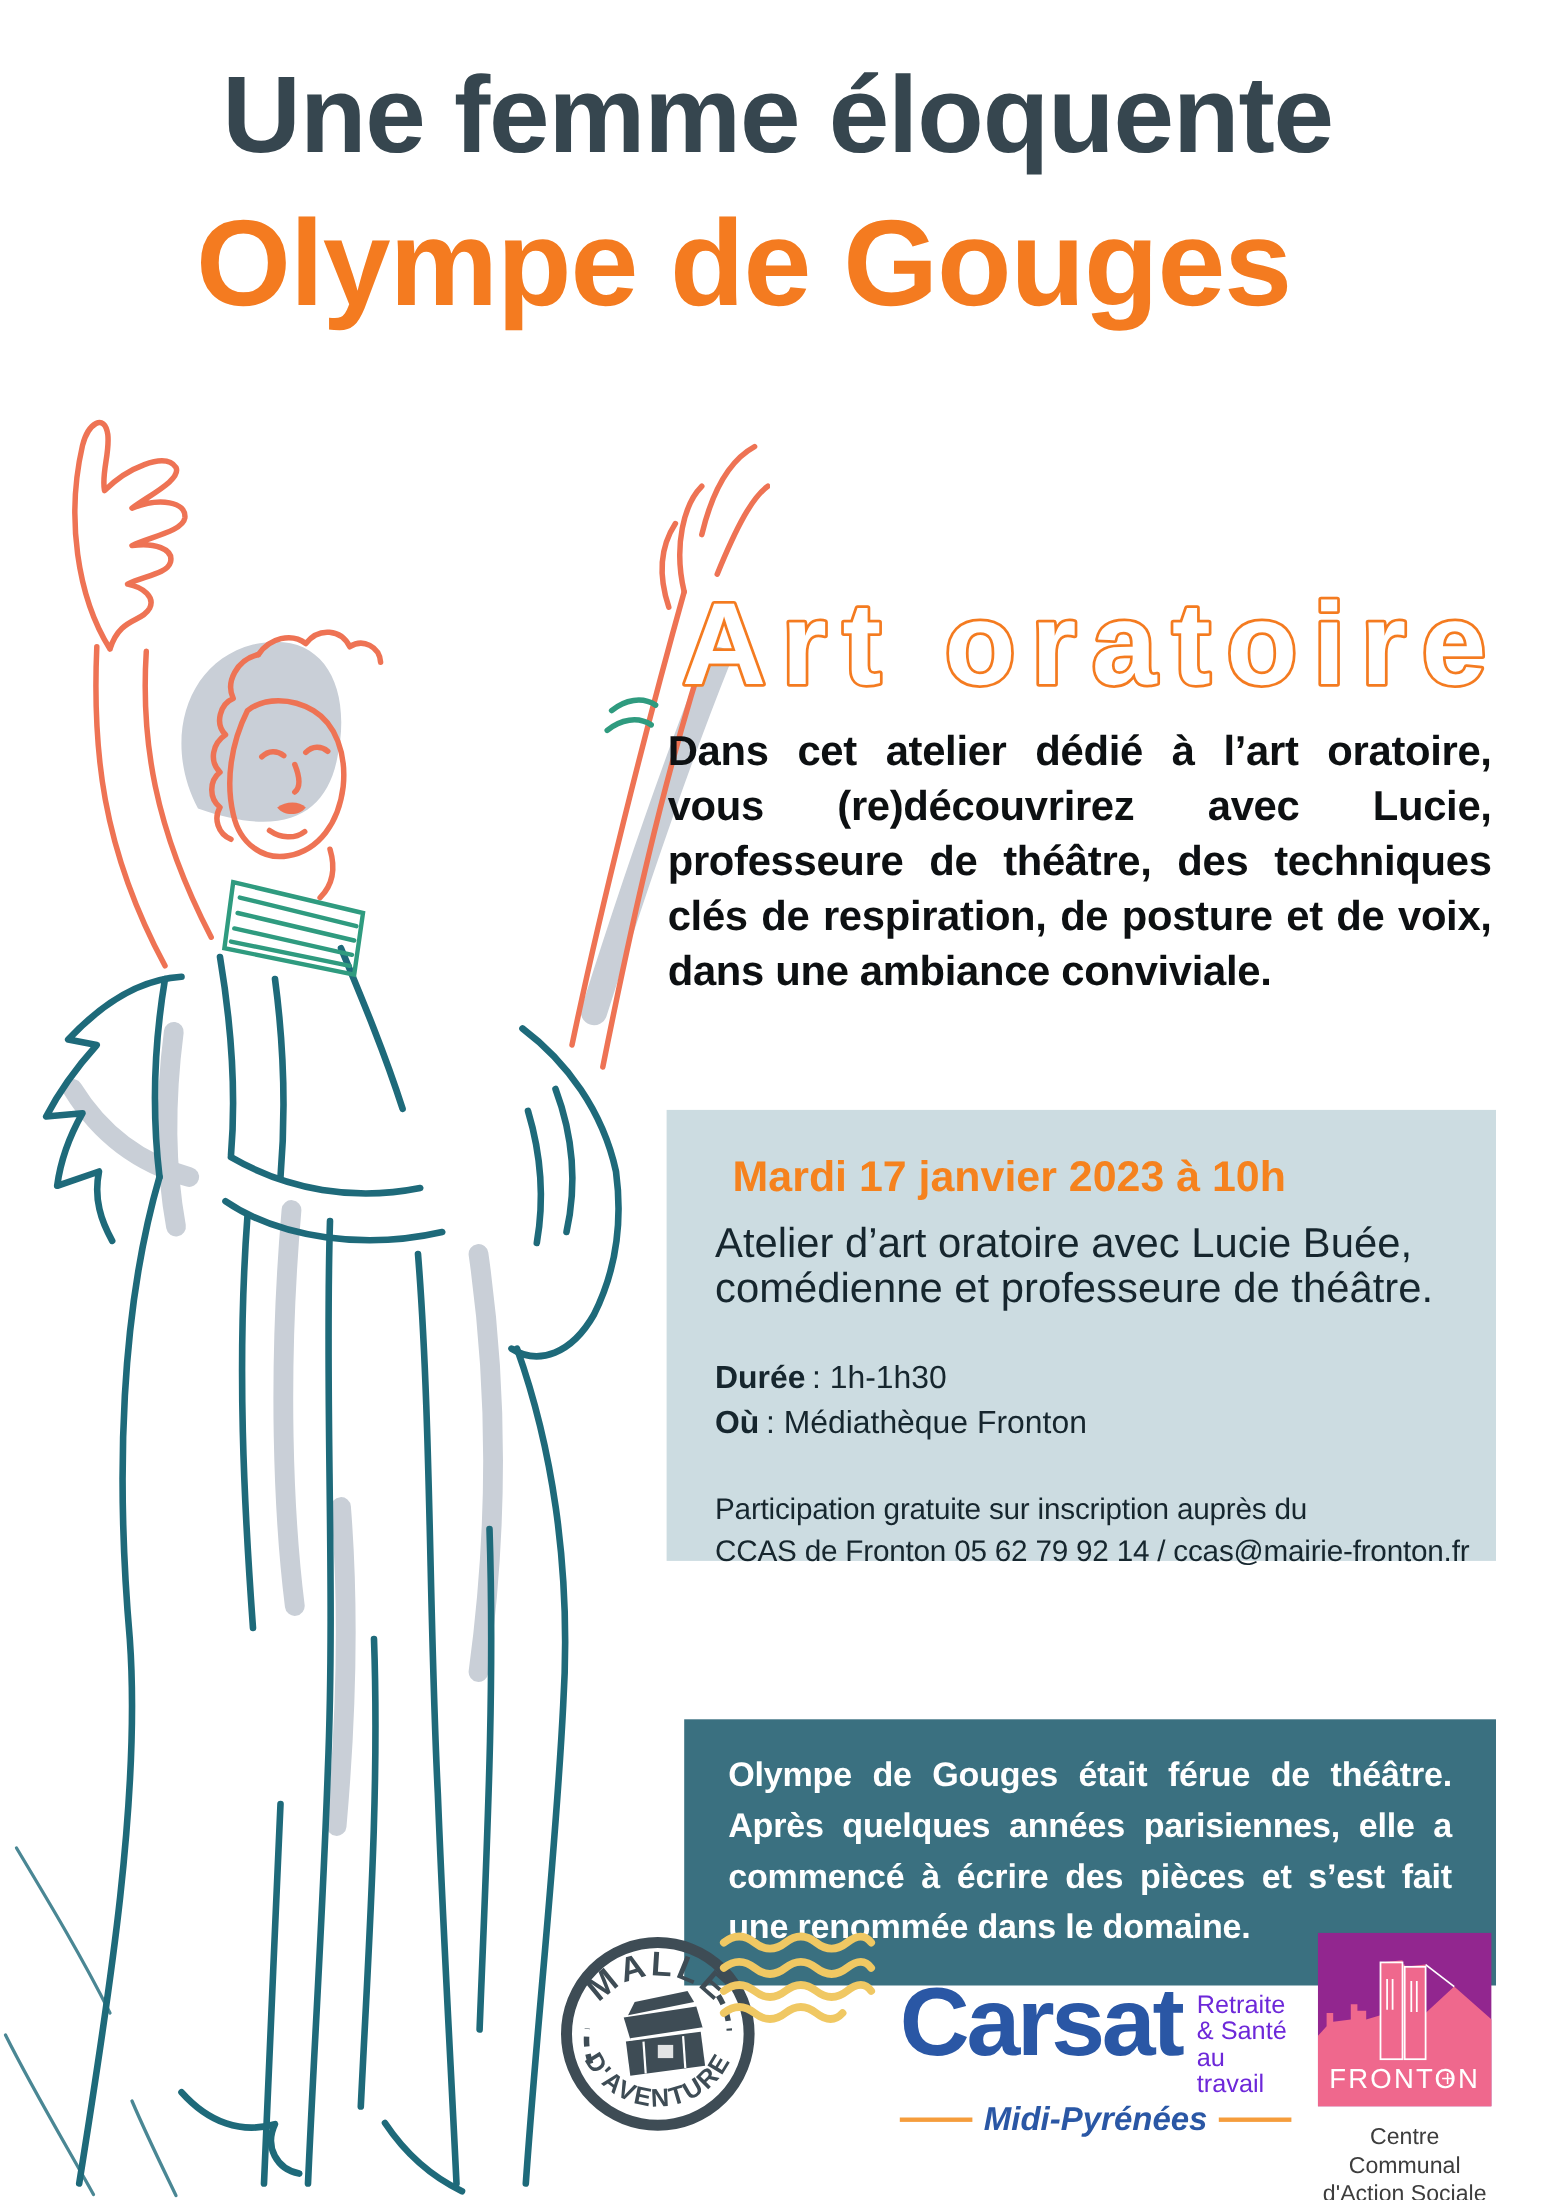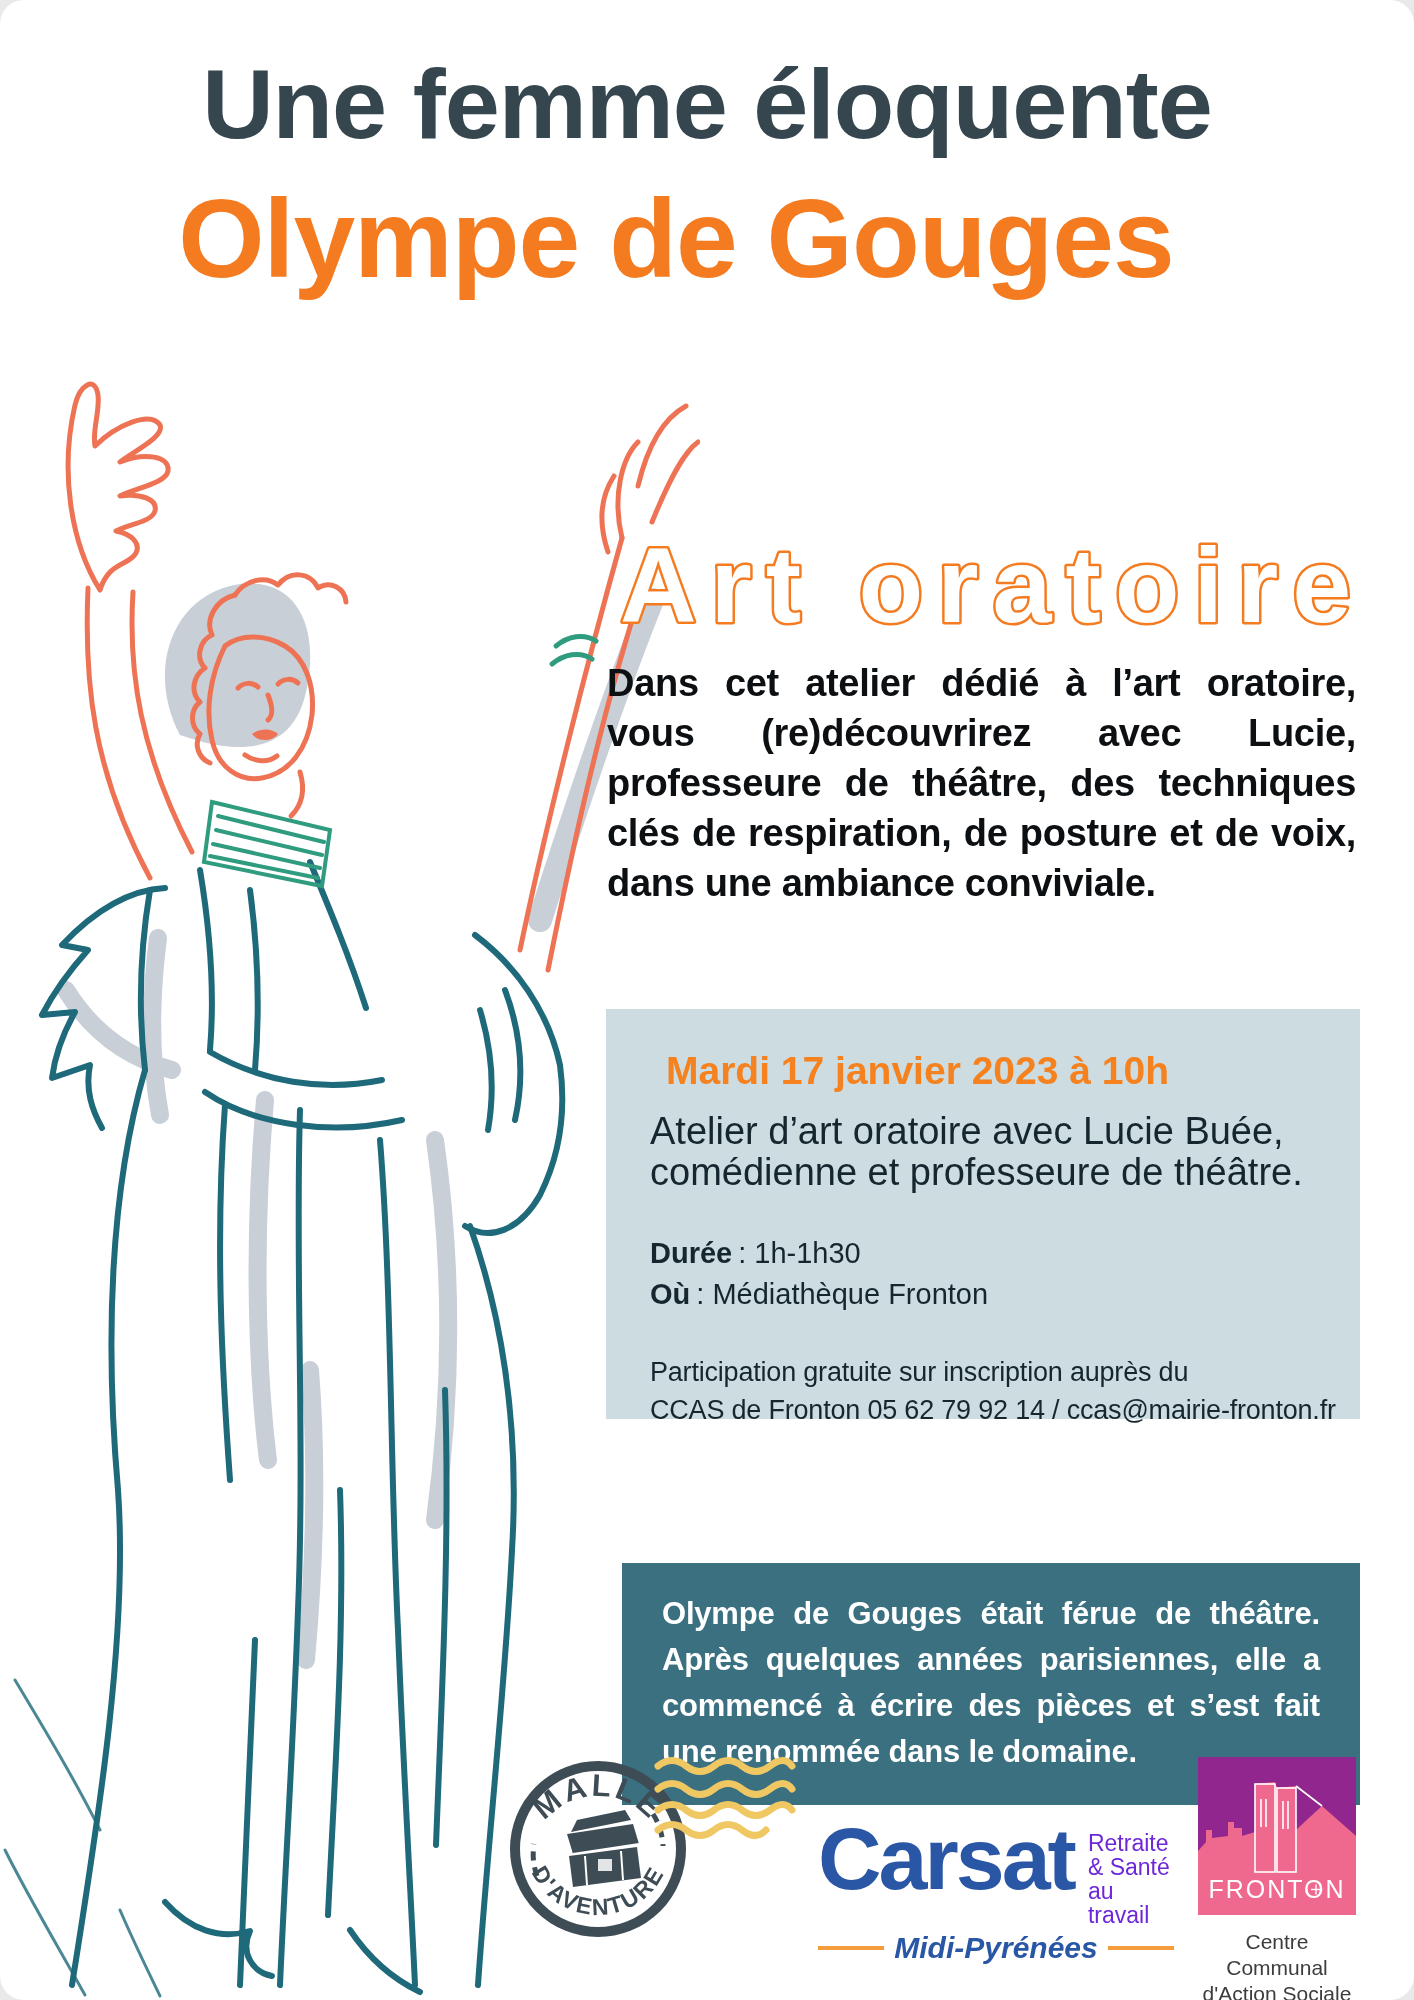--- a/index.html
+++ b/index.html
@@ -1,19 +1,19 @@
 <!DOCTYPE html>
 <html><head>
 <meta charset="utf-8">
 <style>
   html,body{margin:0;padding:0;background:#e9e9e9;}
   .page{
     position:relative;width:1414px;height:2000px;margin:0 auto;
     background:#ffffff;overflow:hidden;
-    font-family:"Liberation Sans",sans-serif;color:#111;border-radius:24px;
+    font-family:"Liberation Sans",sans-serif;color:#111;
   }
   .abs{position:absolute;}
   
   .title{
     top:50px;left:0;width:1414px;text-align:center;margin:0;
     font-size:99px;font-weight:bold;letter-spacing:-1px;color:#36464f;line-height:1.1;
   }
   .subtitle{
     top:176px;left:0;width:1352px;text-align:center;margin:0;
     font-size:111px;font-weight:bold;letter-spacing:-1px;color:#f47b20;line-height:1.15;
@@ -39,21 +39,21 @@
   
   .bio-box{
     top:1563px;left:622px;width:738px;
     background:#3a7080;box-sizing:border-box;padding:28px 40px 30px 40px;
   }
   .bio-text{
     color:#ffffff;font-size:31px;font-weight:bold;line-height:46px;
     text-align:justify;letter-spacing:-0.2px;margin:0;
   }
   
-  .carsat{top:1794px;left:818px;width:356px;margin-top:21px;}
+  .carsat{top:1794px;left:818px;width:356px;}
   .carsat-row{display:flex;align-items:flex-start;}
   .carsat-name{
     font-size:88px;line-height:88px;font-weight:bold;letter-spacing:-3px;color:#2a57a5;
   }
   .carsat-tagline{margin-left:14px;padding-top:16px;font-size:23px;line-height:24px;color:#6d28d9;}
   .carsat-region-row{display:flex;align-items:center;margin-top:4px;}
   .orange-rule{flex:1;border-top:4px solid #f59d3c;height:0;}
   .carsat-region{
     font-size:30px;font-weight:bold;font-style:italic;color:#2a57a5;
     white-space:nowrap;padding:0 10px;

